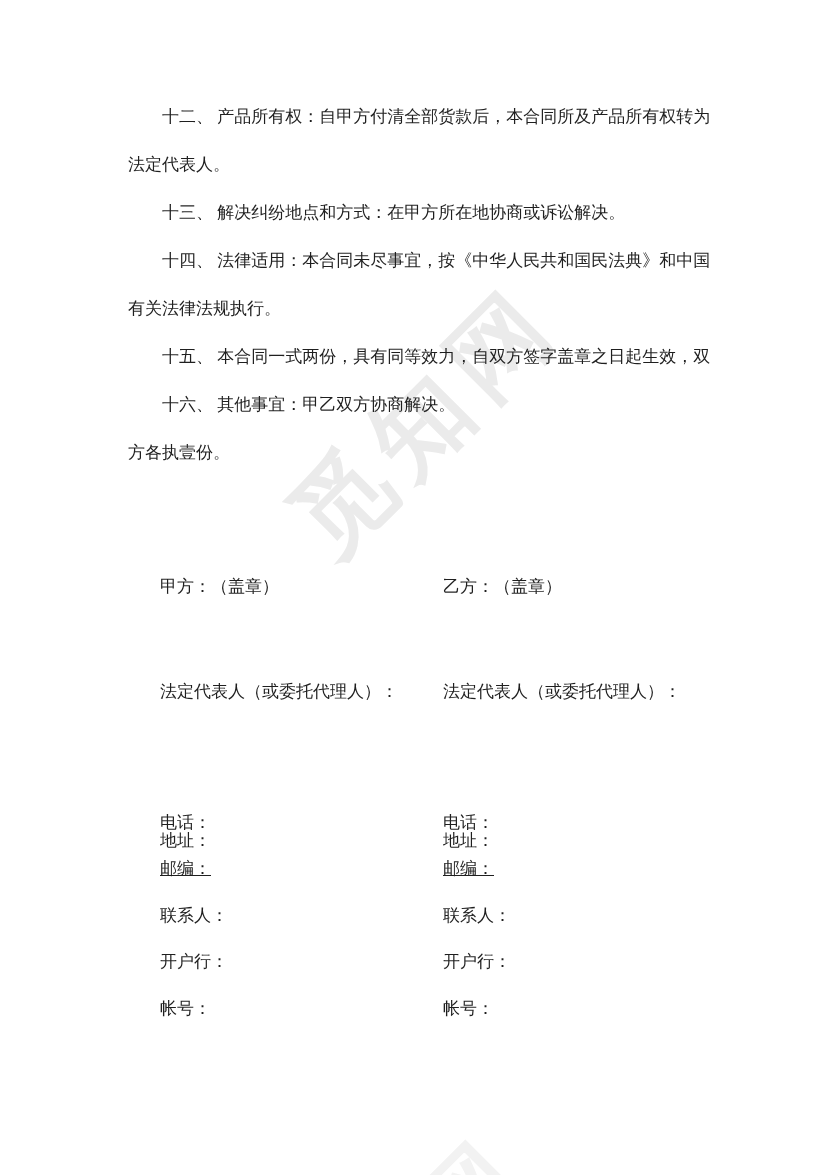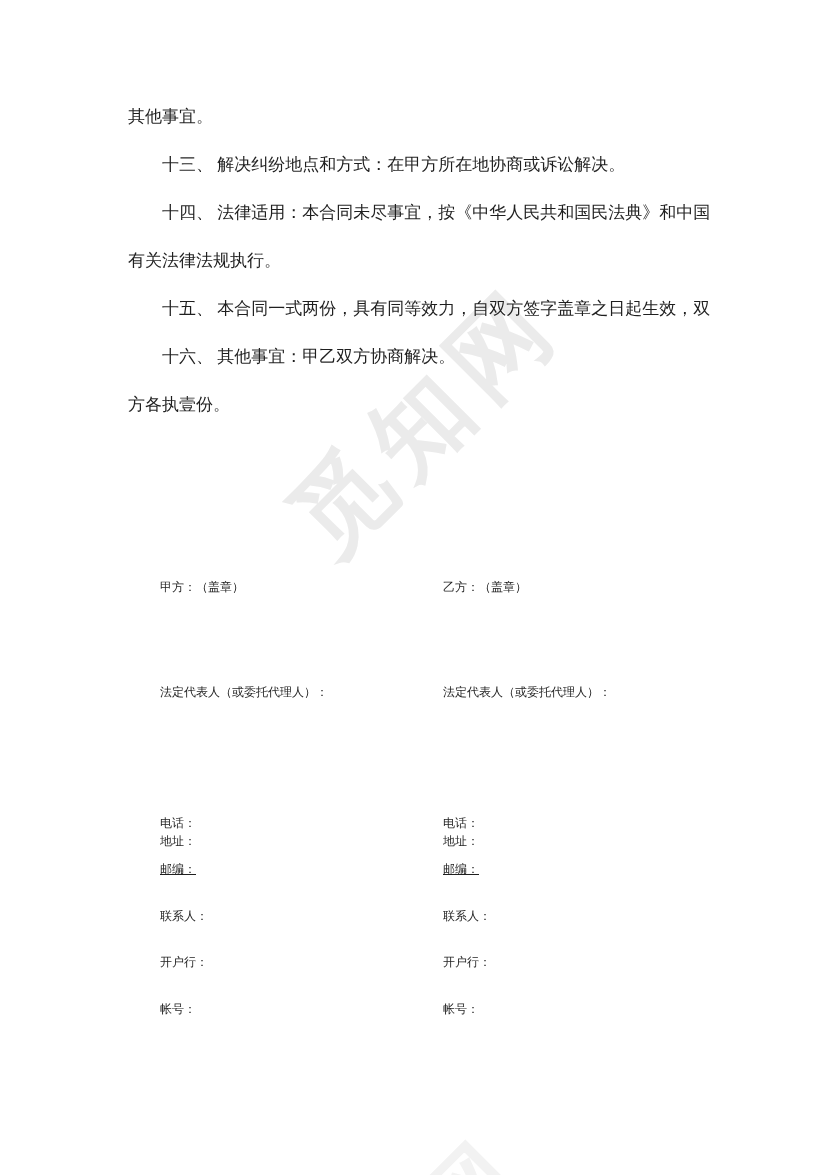--- a/index.html
+++ b/index.html
@@ -32,21 +32,21 @@
   .line {
     height: 48px;
     line-height: 48px;
     font-size: 17px;
     white-space: nowrap;
   }
   .indent { padding-left: 34px; }
   
   .sig {
     position: absolute;
-    font-size: 12px;
+    font-size: 17px;
     line-height: 22px;
     white-space: nowrap;
   }
   .col-a { left: 160px; }
   .col-b { left: 443px; }
   .row-party { top: 576px; }
   .row-rep   { top: 681px; }
   .row-c0 { top: 806px; margin-top: 24px; }
   .row-c1 { top: 812px; text-align: center; }
   .row-c2 { top: 858px; text-decoration: underline; }
@@ -56,21 +56,22 @@
 </style>
 </head>
 <body>
 
 <div class="page">
 
   <div class="watermark wm-main">觅知网</div>
   <div class="watermark wm-bottom">觅知网</div>
 
   <div class="content">
-    <div class="line">其他事宜。</div>
+    <div class="line indent">十二、 产品所有权：自甲方付清全部货款后，本合同所及产品所有权转为</div>
+    <div class="line">法定代表人。</div>
     <div class="line indent">十三、 解决纠纷地点和方式：在甲方所在地协商或诉讼解决。</div>
     <div class="line indent">十四、 法律适用：本合同未尽事宜，按《中华人民共和国民法典》和中国</div>
     <div class="line">有关法律法规执行。</div>
     <div class="line indent">十五、 本合同一式两份，具有同等效力，自双方签字盖章之日起生效，双</div>
     <div class="line indent">十六、 其他事宜：甲乙双方协商解决。</div>
     <div class="line">方各执壹份。</div>
   </div>
 
   <div class="sig col-a row-party">甲方：（盖章）</div>
   <div class="sig col-b row-party">乙方：（盖章）</div>

